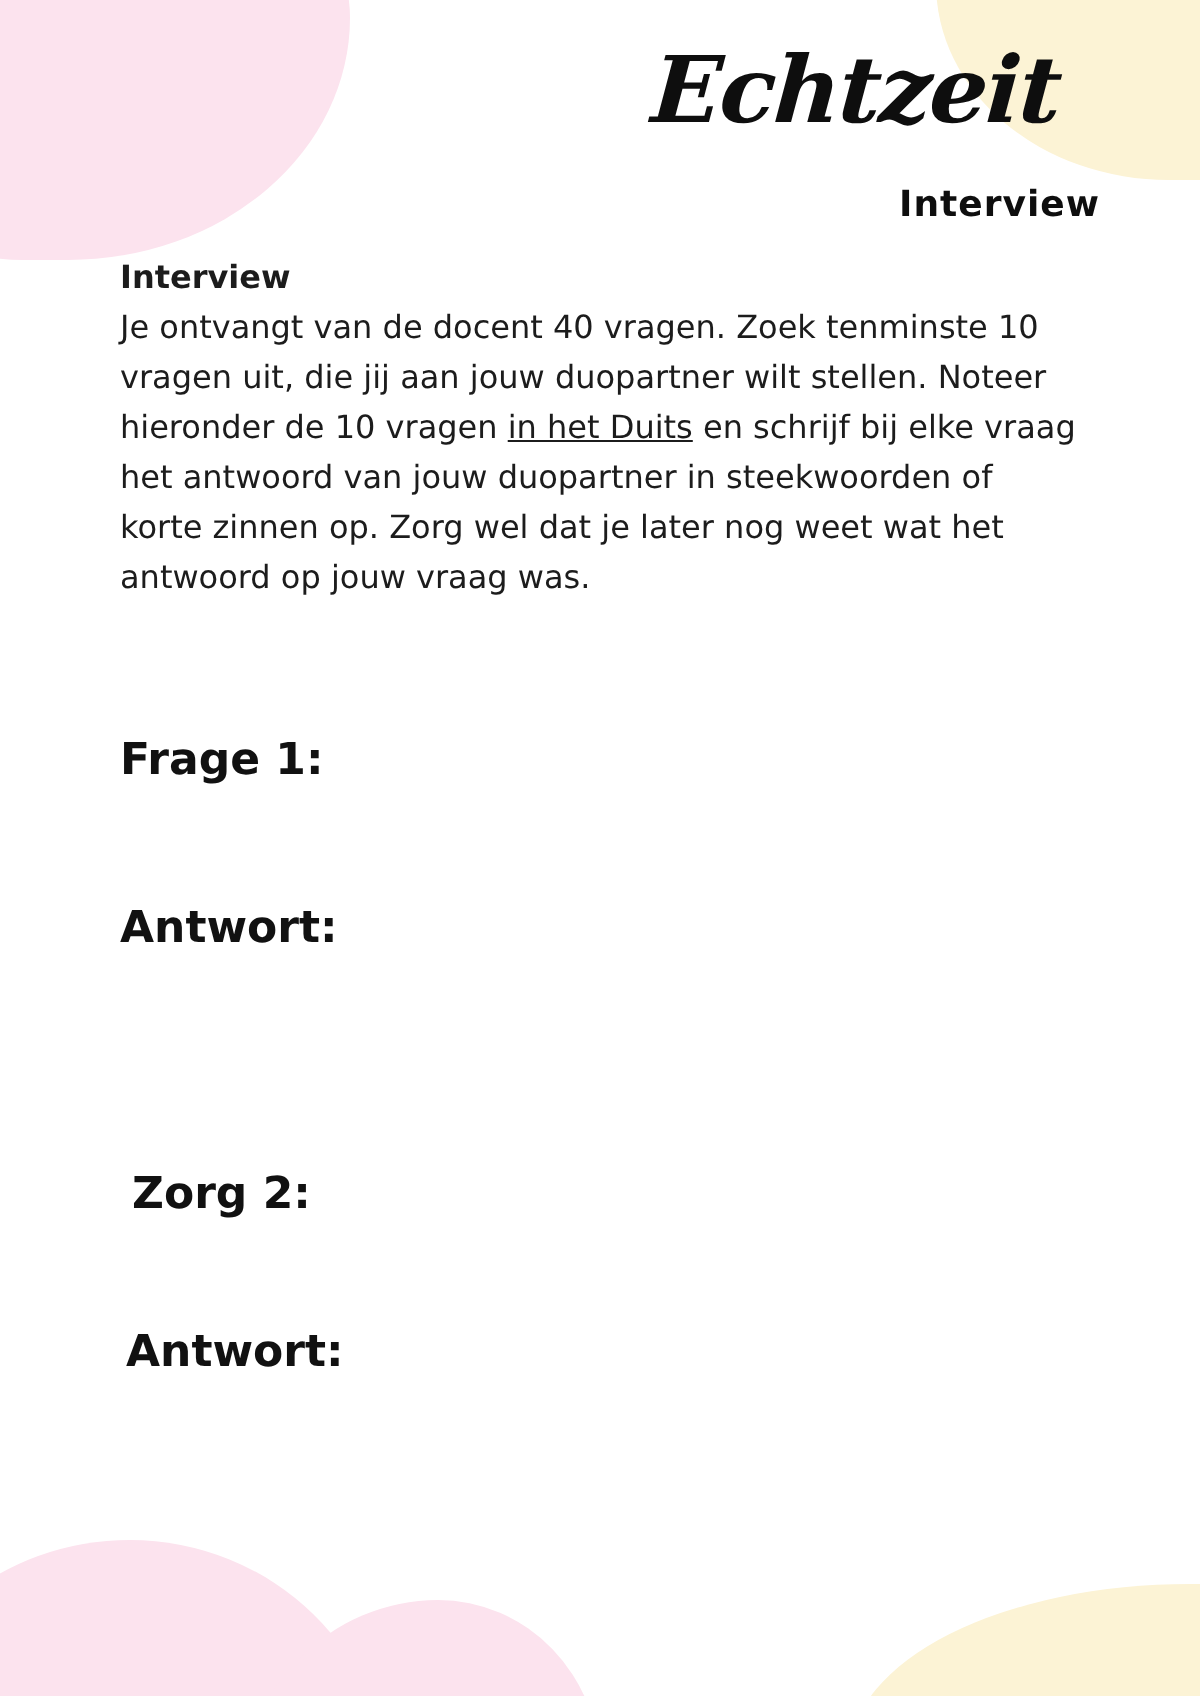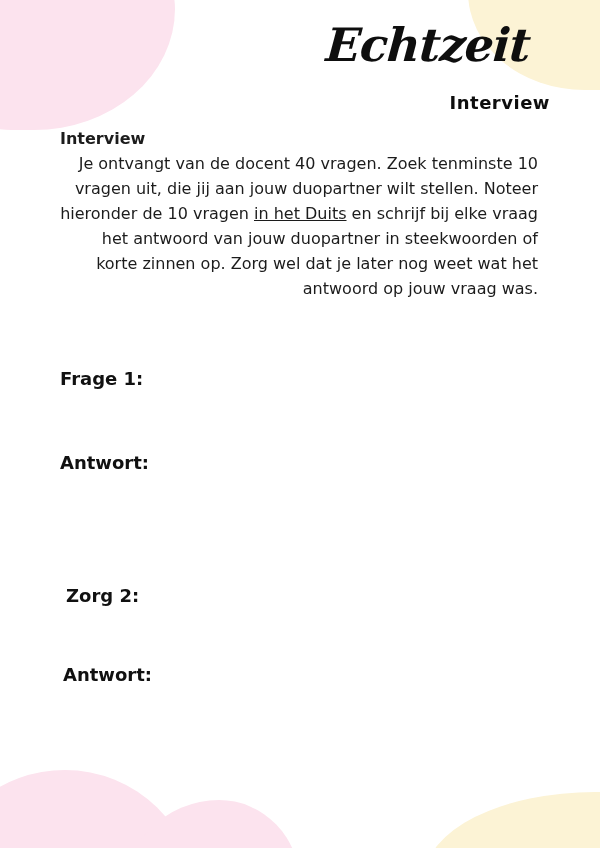--- a/index.html
+++ b/index.html
@@ -96,30 +96,29 @@
     line-height: 25px;
   }
   .intro-heading {
     font-weight: bold;
     margin: 0 0 0 0;
     font-size: 16px;
     line-height: 25px;
   }
   .intro-paragraph {
     margin: 0;
-    text-align: right;
   }
   .underlined {
     text-decoration: underline;
   }
 
   .q-label {
     position: absolute;
     z-index: 1;
-    font-size: 18px;
+    font-size: 22px;
     font-weight: bold;
     color: #111111;
   }
   .frage-1  { left: 60px; top: 368px; }
   .antwort-1 { left: 60px; top: 452px; }
   .frage-2  { left: 66px; top: 585px; }
   .antwort-2 { left: 63px; top: 664px; }
 </style>
 </head>
 <body>

